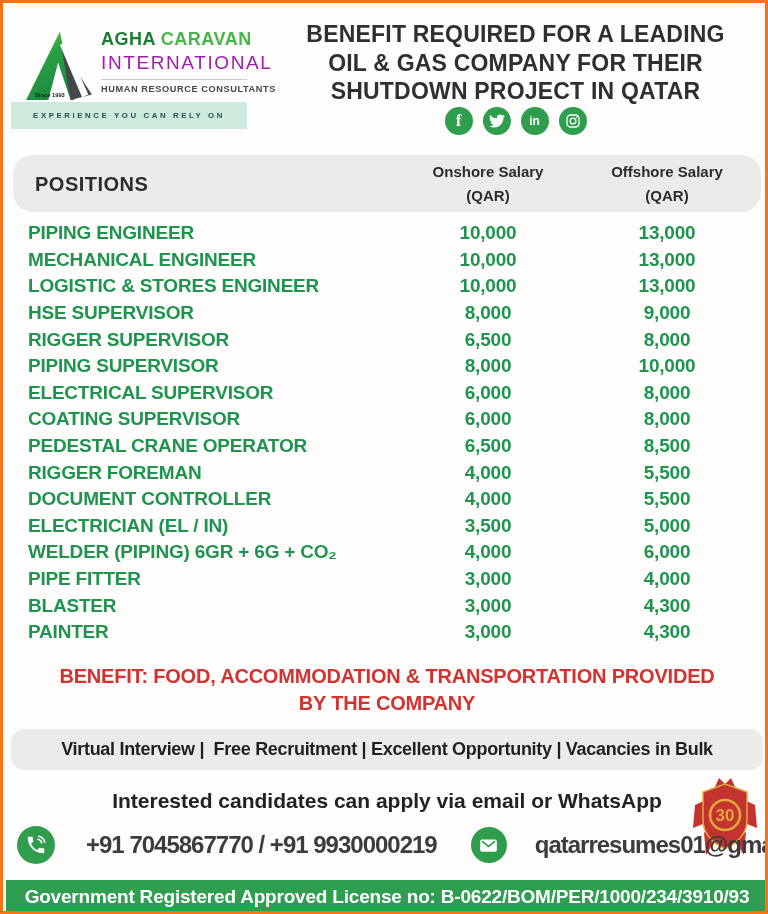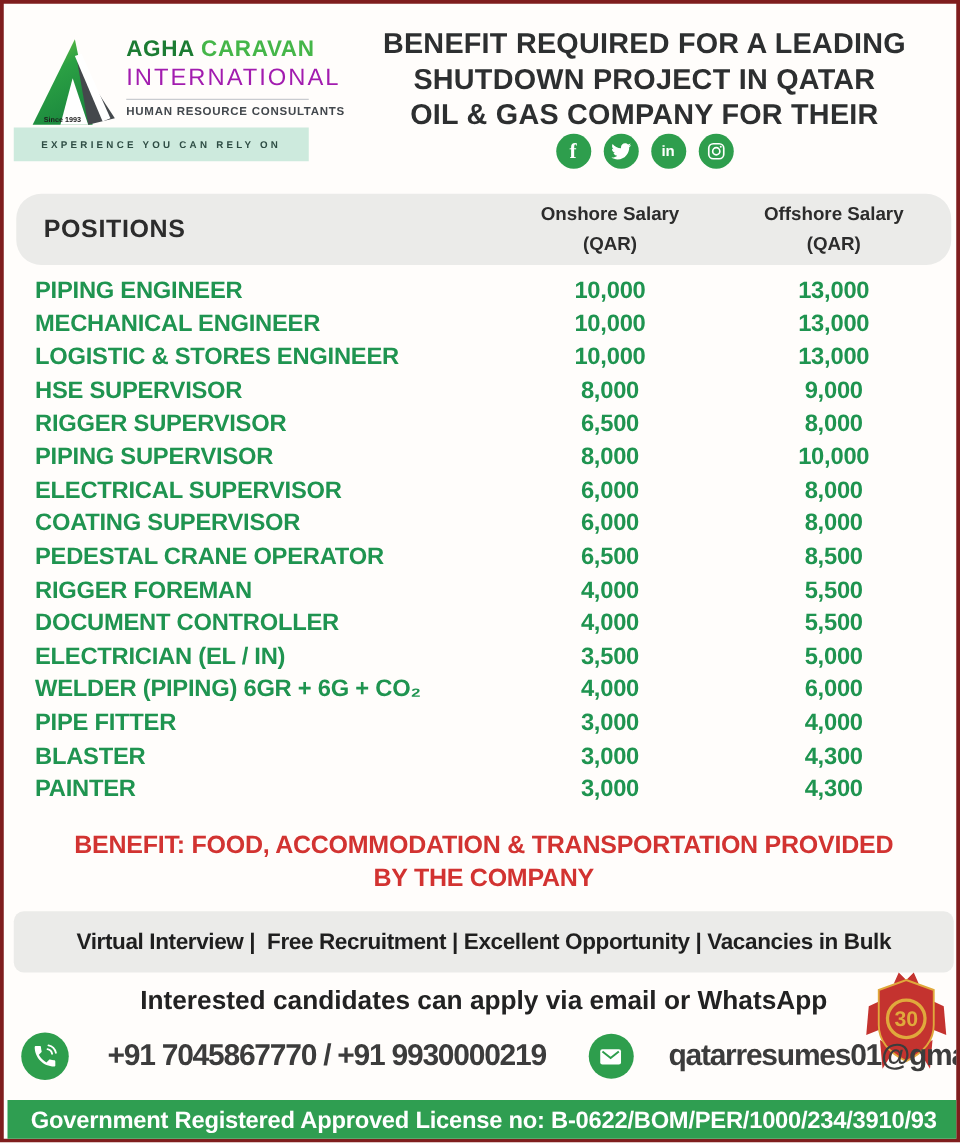--- a/index.html
+++ b/index.html
@@ -5,21 +5,21 @@
   :root{
     --green:#1f9450; --dark:#2d2f30; --red:#d23331; --mint:#cdeadd;
     --bar_gray:#ebebe9; --footer_green:#2f9e51; --icon_green:#2e9e4d;
     --seal_red:#c4332f; --gold:#e0a93c; --brand_green_dark:#1c7c33; --brand_green_light:#45b649;
   }
   *{margin:0;padding:0;box-sizing:border-box;}
   html,body{background:#fff;}
   body{font-family:"Liberation Sans","DejaVu Sans",sans-serif;}
   .poster{
     position:relative;width:768px;height:914px;background:#fffdfb;
-    border:3px solid #7f1d1d;overflow:hidden;
+    border:3px solid #f97316;overflow:hidden;
   }
   
   .logo-svg{position:absolute;left:16px;top:24px;width:80px;height:80px;}
   .brand-text{position:absolute;left:98px;top:26px;width:152px;}
   .brand-name{font-size:18px;font-weight:bold;letter-spacing:.5px;white-space:nowrap;}
   .brand-name .first{color:var(--brand_green_dark);}
   .brand-name .second{color:var(--brand_green_light);}
   .brand-intl{font-size:19px;color:#a21caf;letter-spacing:1.6px;margin-top:2px;white-space:nowrap;}
   .brand-divider{width:146px;height:1px;background:#c9ccd0;margin:5px 0 4px 0;}
   .brand-sub{font-size:9.2px;font-weight:bold;color:#43484d;letter-spacing:.6px;white-space:nowrap;}
@@ -48,22 +48,22 @@
   .tbody{position:absolute;left:10px;top:217px;width:748px;}
   .trow{display:flex;align-items:center;height:26.6px;}
   .tc{font-size:19px;font-weight:bold;color:var(--green);letter-spacing:-.2px;white-space:nowrap;}
   .tc-pos{width:390px;padding-left:15px;}
   .tc-on{width:170px;text-align:center;}
   .tc-off{width:188px;text-align:center;}
   
   .benefit{position:absolute;left:0;top:660px;width:768px;text-align:center;
     font-size:20px;line-height:27px;font-weight:800;color:var(--red);letter-spacing:-.2px;}
   
-  .highlight-bar{position:absolute;left:8px;top:726px;width:752px;height:49px;background:var(--bar_gray);
-    border-radius:8px;display:flex;align-items:center;justify-content:center;
+  .highlight-bar{position:absolute;left:8px;top:726px;width:752px;height:41px;background:var(--bar_gray);
+    border-radius:13px;display:flex;align-items:center;justify-content:center;
     font-size:18px;font-weight:bold;color:#1f1f1f;letter-spacing:-.3px;white-space:pre;}
   
   .apply-line{position:absolute;left:0;top:786px;width:768px;text-align:center;
     font-size:21px;font-weight:bold;color:#222;}
   .seal-svg{position:absolute;right:4px;top:772px;width:72px;height:90px;}
   
   .contact-row{position:absolute;left:14px;top:820px;width:744px;height:44px;display:flex;align-items:center;gap:22px;}
   .contact-icon{flex:0 0 auto;border-radius:50%;background:var(--icon_green);display:flex;align-items:center;justify-content:center;cursor:pointer;}
   .phone-icon{width:38px;height:38px;}
   .mail-icon{width:36px;height:36px;margin-left:12px;}
@@ -102,22 +102,22 @@
     </div>
     <div class="brand-intl">INTERNATIONAL</div>
     <div class="brand-divider"></div>
     <div class="brand-sub">HUMAN RESOURCE CONSULTANTS</div>
   </div>
 
   <div class="tagline">EXPERIENCE YOU CAN RELY ON</div>
 
   <div class="title">
     <div>BENEFIT REQUIRED FOR A LEADING</div>
+    <div>OIL &amp; GAS COMPANY FOR THEIR</div>
     <div>SHUTDOWN PROJECT IN QATAR</div>
-    <div>OIL &amp; GAS COMPANY FOR THEIR</div>
   </div>
 
   <div class="social-row">
     <div class="social-circle">
       <span class="fb-glyph">f</span>
     </div>
     <div class="social-circle">
       <svg width="16" height="16" viewBox="0 0 24 24">
           <path fill="#fff" d="M23.95 4.57c-.88.39-1.83.65-2.82.77 1.01-.61 1.79-1.57 2.16-2.72-.95.56-2 .96-3.13 1.18C19.27 2.85 18 2.25 16.58 2.25c-2.72 0-4.92 2.2-4.92 4.92 0 .39.04.76.13 1.12C7.69 8.09 4.07 6.13 1.64 3.16c-.43.72-.67 1.56-.67 2.47 0 1.71.87 3.22 2.19 4.1-.81-.03-1.57-.25-2.23-.62v.06c0 2.39 1.69 4.38 3.95 4.83-.41.11-.85.17-1.3.17-.31 0-.61-.03-.91-.08.63 1.95 2.44 3.37 4.6 3.41-1.68 1.32-3.81 2.11-6.1 2.11-.39 0-.78-.02-1.17-.07 2.19 1.39 4.77 2.21 7.56 2.21 9.05 0 14-7.5 14-13.99 0-.21 0-.42-.02-.63.96-.69 1.8-1.56 2.46-2.55z"></path>
         </svg>

